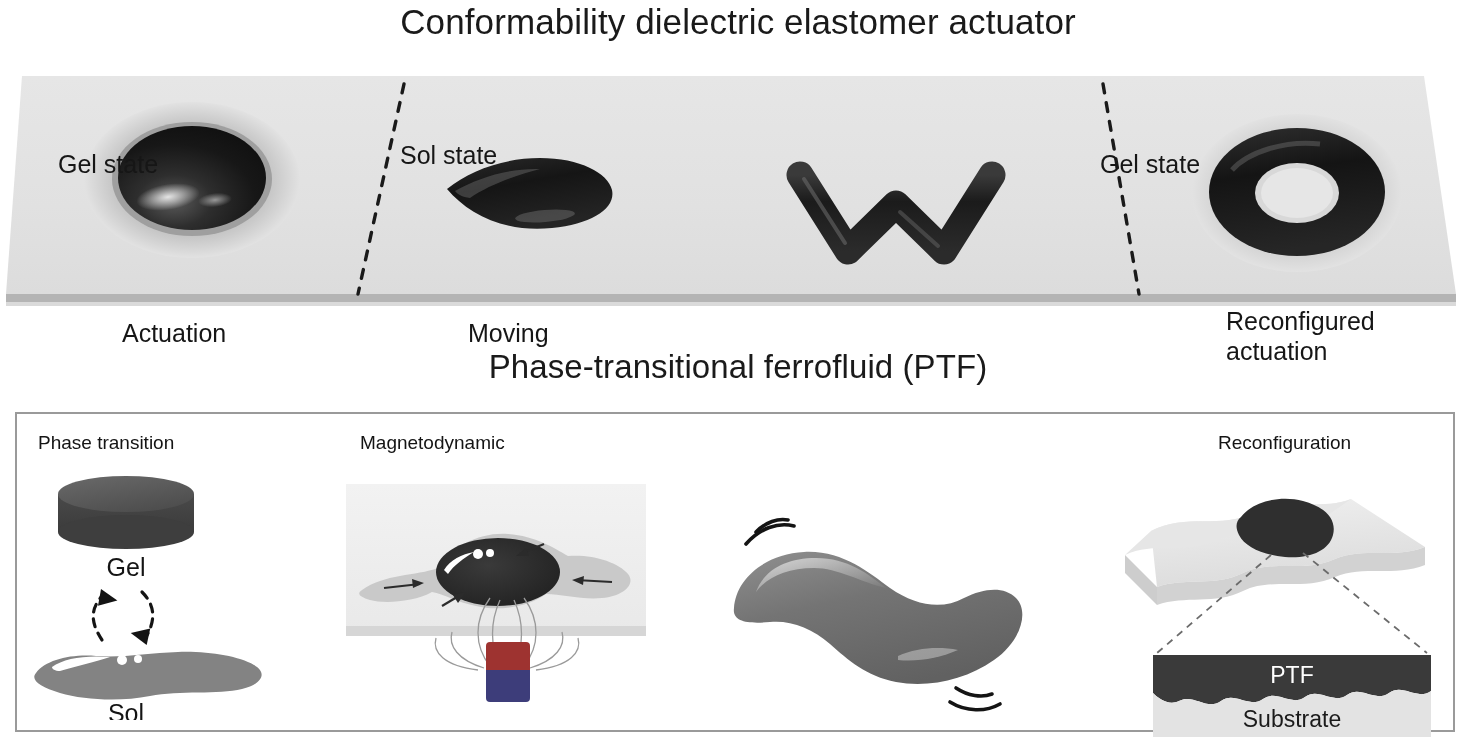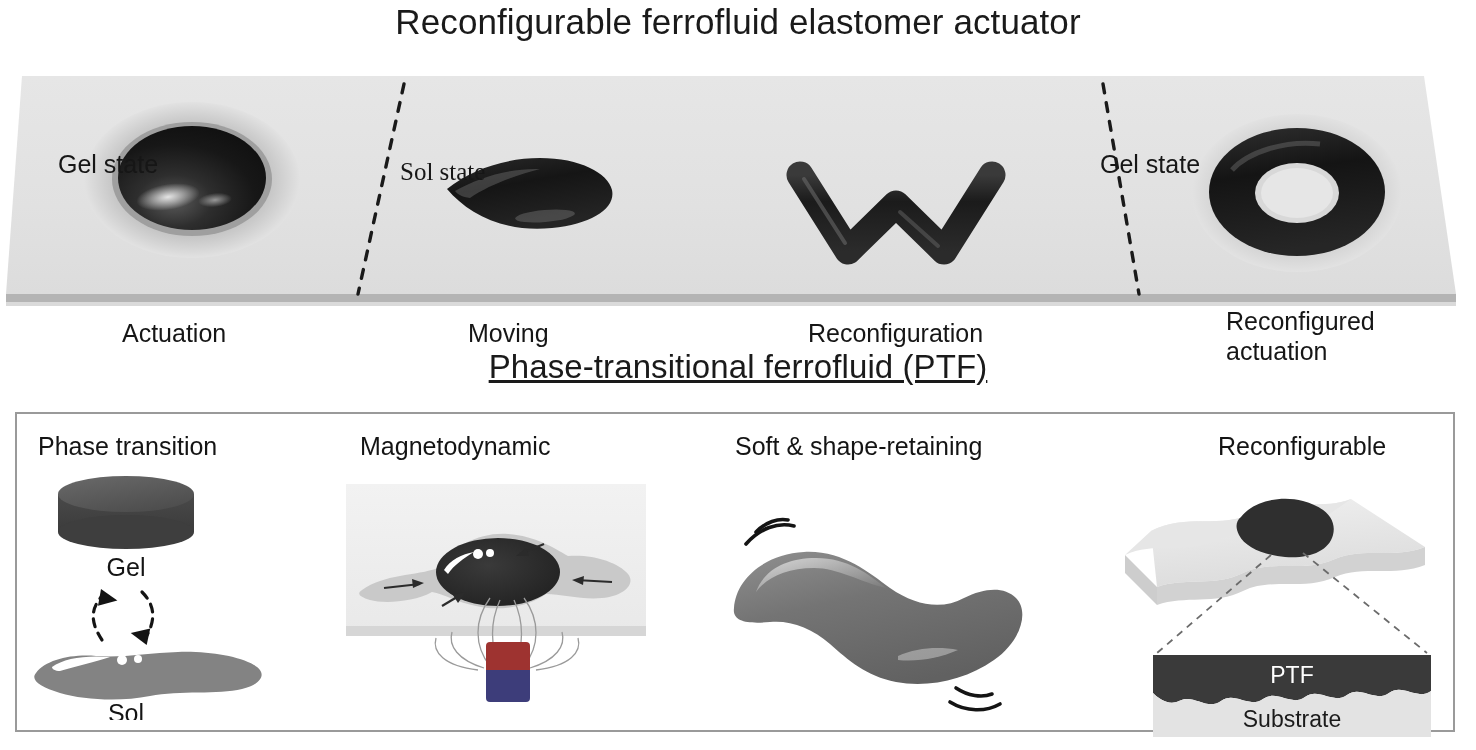--- a/index.html
+++ b/index.html
@@ -16,64 +16,64 @@
 
   
   .title-top{
     position:absolute;left:0;top:2px;width:1476px;
     text-align:center;font-size:35px;font-weight:400;
     letter-spacing:.1px;color:#1a1a1a;
   }
   .title-mid{
     position:absolute;left:0;top:348px;width:1476px;
     text-align:center;font-size:33px;font-weight:400;
-    letter-spacing:.1px;color:#1a1a1a;text-decoration:underline;
+    letter-spacing:.1px;color:#1a1a1a;
   }
 
   
   .slab-wrap{position:absolute;left:0;top:66px;width:1476px;height:246px;}
   .slab-svg{position:absolute;left:0;top:0;}
 
   .slab-label{
     position:absolute;font-size:25px;color:#161616;white-space:nowrap;
   }
   .lbl-gel1{left:58px;top:84px;}
-  .lbl-sol1{left:400px;top:92px;font-family:Liberation Serif, serif;}
+  .lbl-sol1{left:400px;top:75px;}
   .lbl-gel2{left:1100px;top:84px;}
 
   .lbl-actuation{left:122px;top:253px;}
   .lbl-moving{left:468px;top:253px;}
   .lbl-reconfiguration{left:808px;top:253px;}
   .lbl-reconf-act{left:1226px;top:240px;line-height:30px;}
 
   
   .panel{
     position:absolute;left:15px;top:412px;width:1440px;height:320px;
     border:2px solid #9a9a9a;background:#ffffff;box-sizing:border-box;
   }
   .sub-title{
-    position:absolute;font-size:25px;color:#141414;white-space:nowrap;
+    position:absolute;font-size:19px;color:#141414;white-space:nowrap;
   }
   .st1{left:38px;top:432px;}
   .st2{left:360px;top:432px;text-align:right;}
   .st3{left:735px;top:432px;}
   .st4{left:1218px;top:432px;}
 
   .art{position:absolute;}
   .a1{left:30px;top:470px;}
   .a2{left:340px;top:470px;}
   .a3{left:720px;top:470px;}
   .a4{left:1095px;top:455px;text-align:right;}
 </style>
 </head>
 <body>
 
 <div class="fig">
 
-  <div class="title-top">Reconfigurable ferrofluid elastomer actuator</div>
+  <div class="title-top">Conformability dielectric elastomer actuator</div>
 
   <div class="slab-wrap">
     <svg class="slab-svg" width="1476" height="246" viewBox="0 0 1476 246">
       <defs>
         <linearGradient id="slabGrad" x1="0" y1="0" x2="0" y2="1">
           <stop offset="0%" stop-color="#e6e6e6"></stop>
           <stop offset="60%" stop-color="#e1e1e1"></stop>
           <stop offset="100%" stop-color="#dcdcdc"></stop>
         </linearGradient>
 
@@ -155,35 +155,33 @@
       <line x1="404" y1="18" x2="358" y2="228" stroke="#1a1a1a" stroke-width="3.4" stroke-dasharray="9 10" stroke-linecap="round"></line>
       <line x1="1103" y1="18" x2="1139" y2="228" stroke="#1a1a1a" stroke-width="3.4" stroke-dasharray="9 10" stroke-linecap="round"></line>
     </svg>
 
     <div class="slab-label lbl-gel1">Gel state</div>
     <div class="slab-label lbl-sol1">Sol state</div>
     <div class="slab-label lbl-gel2">Gel state</div>
 
     <div class="slab-label lbl-actuation">Actuation</div>
     <div class="slab-label lbl-moving">Moving</div>
-    <div class="slab-label lbl-reconfiguration">Reconfiguration</div>
     <div class="slab-label lbl-reconf-act">
       <div>Reconfigured</div>
       <div>actuation</div>
     </div>
   </div>
 
   <div class="title-mid">Phase-transitional ferrofluid (PTF)</div>
 
   <div class="panel"></div>
 
   <div class="sub-title st1">Phase transition</div>
   <div class="sub-title st2">Magnetodynamic</div>
-  <div class="sub-title st3">Soft &amp; shape-retaining</div>
-  <div class="sub-title st4">Reconfigurable</div>
+  <div class="sub-title st4">Reconfiguration</div>
 
   <div class="art a1">
     <svg width="300" height="250" viewBox="0 0 300 250">
       <defs>
         <linearGradient id="diskTop" x1="0" y1="0" x2="0.6" y2="1">
           <stop offset="0%" stop-color="#6a6a6a"></stop>
           <stop offset="100%" stop-color="#4e4e4e"></stop>
         </linearGradient>
         <linearGradient id="diskSide" x1="0" y1="0" x2="0" y2="1">
           <stop offset="0%" stop-color="#4a4a4a"></stop>

